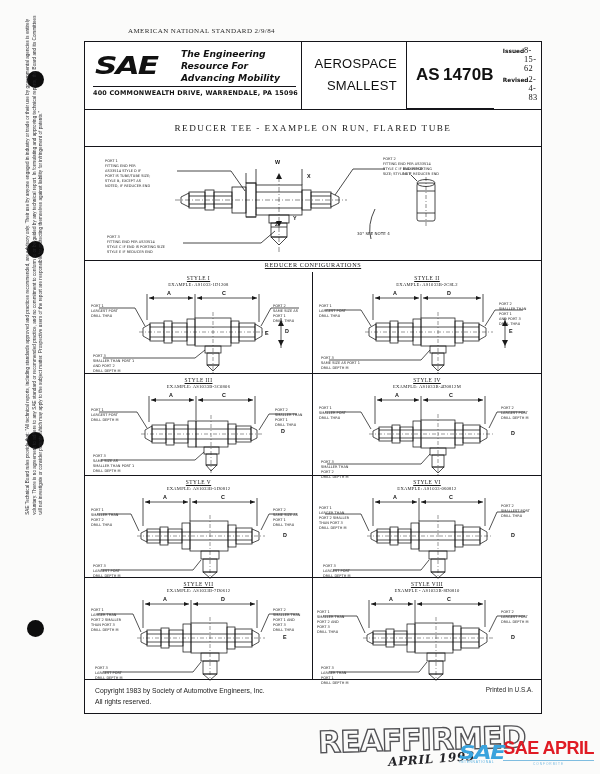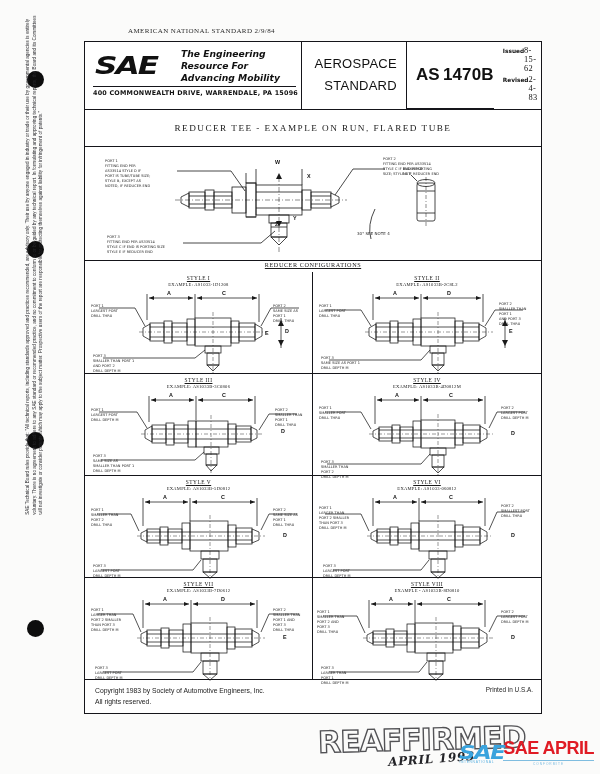--- a/index.html
+++ b/index.html
@@ -217,21 +217,21 @@
     <div class="hdr-left">
       <div class="sae-logo">SAE</div>
       <div class="tagline" style="white-space:pre-line;">The Engineering
 Resource For
 Advancing Mobility</div>
       <div class="addr-rule"></div>
       <div class="addr">400 COMMONWEALTH DRIVE, WARRENDALE, PA  15096</div>
     </div>
     <div class="hdr-mid">
       <div class="t1">AEROSPACE</div>
-      <div class="t2">STANDARD</div>
+      <div class="t2">SMALLEST</div>
     </div>
     <div class="hdr-right">
       <div class="docno">
         <span class="as">AS</span>
         <span>1470B</span>
       </div>
       <div class="dates">
         <div class="drow">
           <span class="dlab">Issued</span>
           <span class="dval">8-15-62</span>

